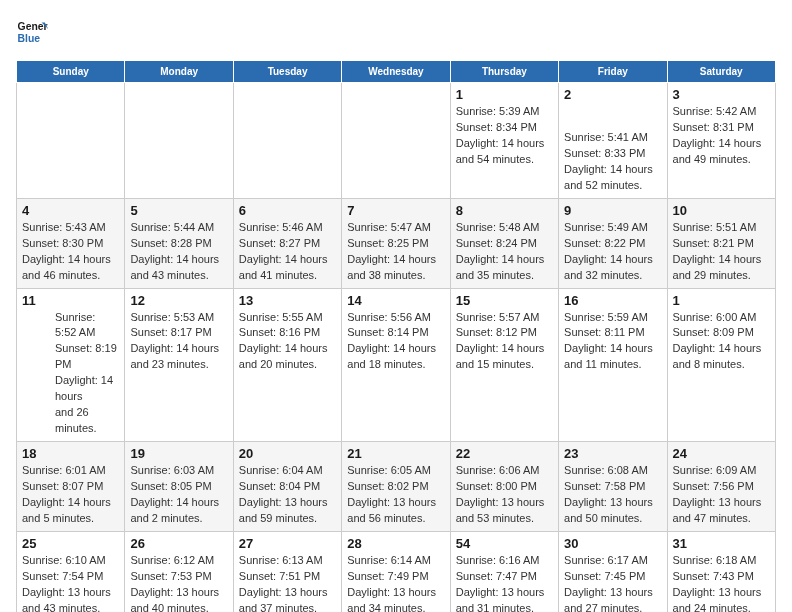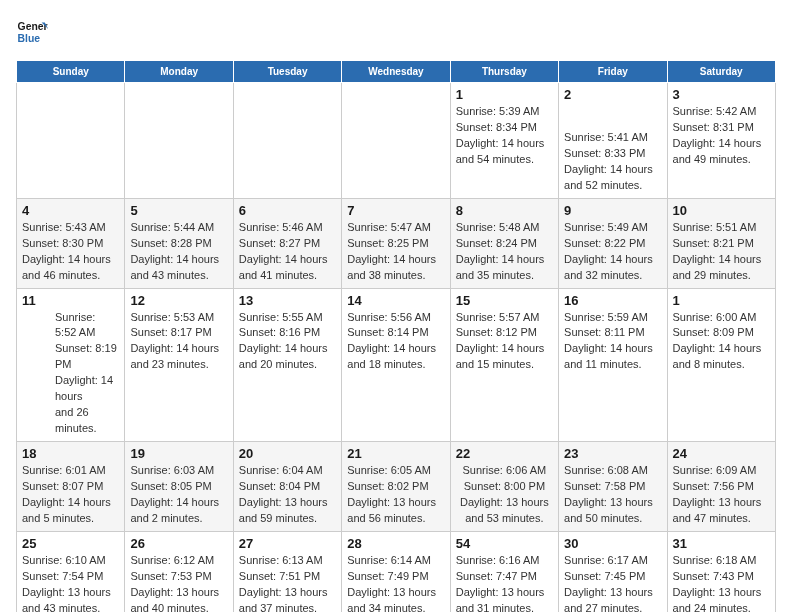--- a/index.html
+++ b/index.html
@@ -258,21 +258,21 @@
         </td>
         <td>
           <div class="day-num">21</div>
           <div class="cell-text" style="white-space: pre-line;">Sunrise: 6:05 AM
 Sunset: 8:02 PM
 Daylight: 13 hours
 and 56 minutes.</div>
         </td>
         <td>
           <div class="day-num">22</div>
-          <div class="cell-text" style="white-space: pre-line; text-align: center;">Sunrise: 6:06 AM
+          <div class="cell-text" style="white-space: pre-line;">Sunrise: 6:06 AM
 Sunset: 8:00 PM
 Daylight: 13 hours
 and 53 minutes.</div>
         </td>
         <td>
           <div class="day-num">23</div>
           <div class="cell-text" style="white-space: pre-line;">Sunrise: 6:08 AM
 Sunset: 7:58 PM
 Daylight: 13 hours
 and 50 minutes.</div>

